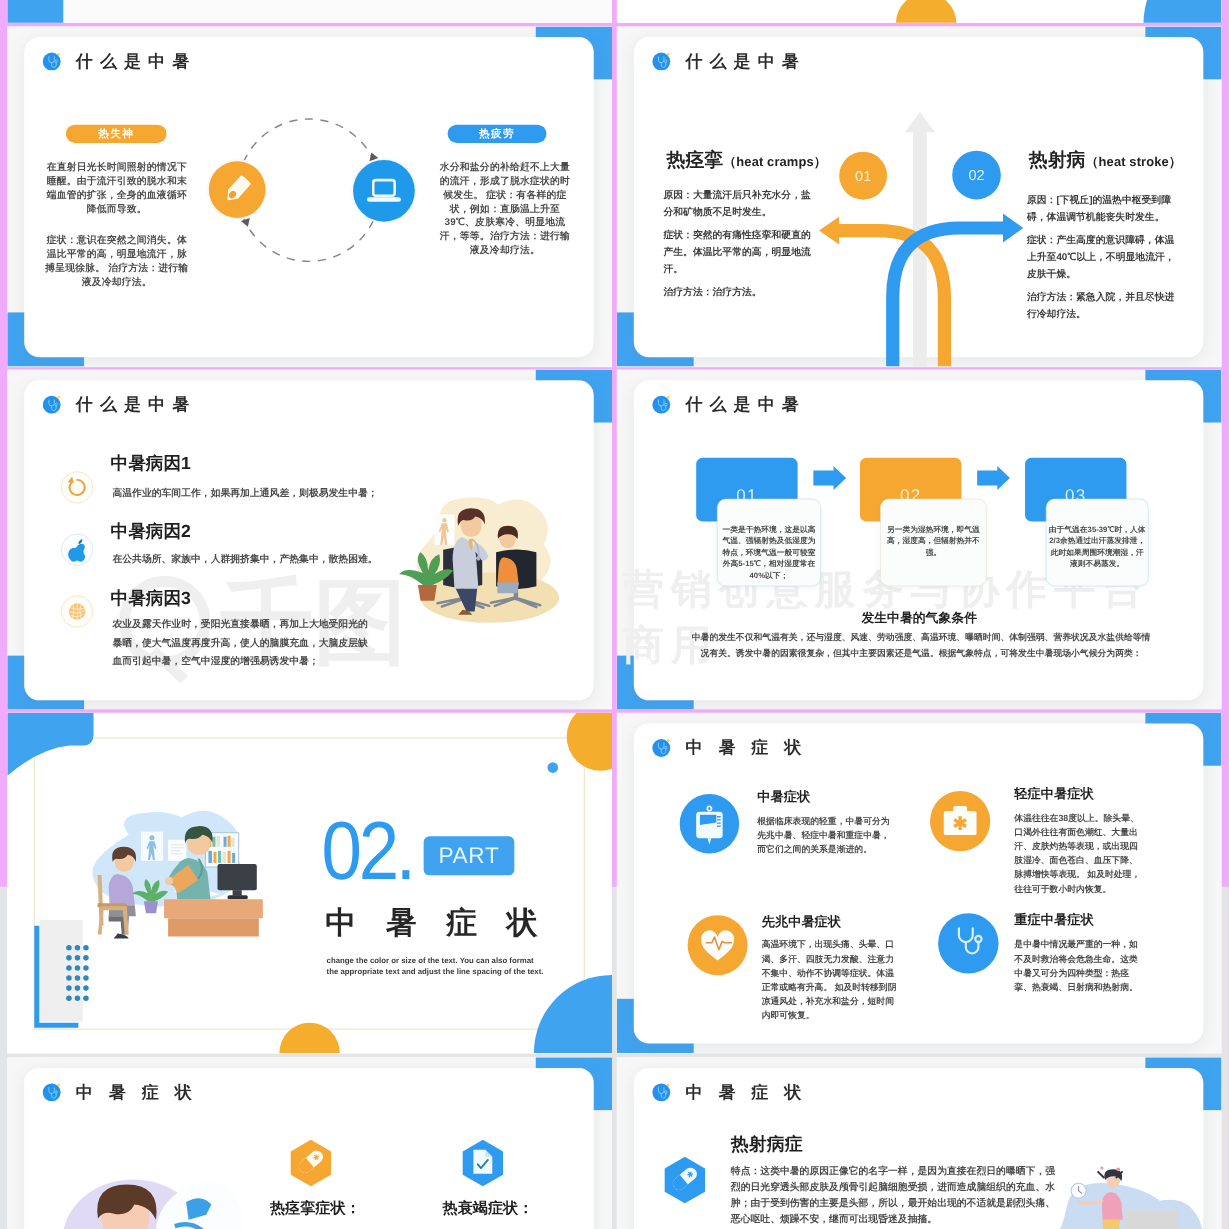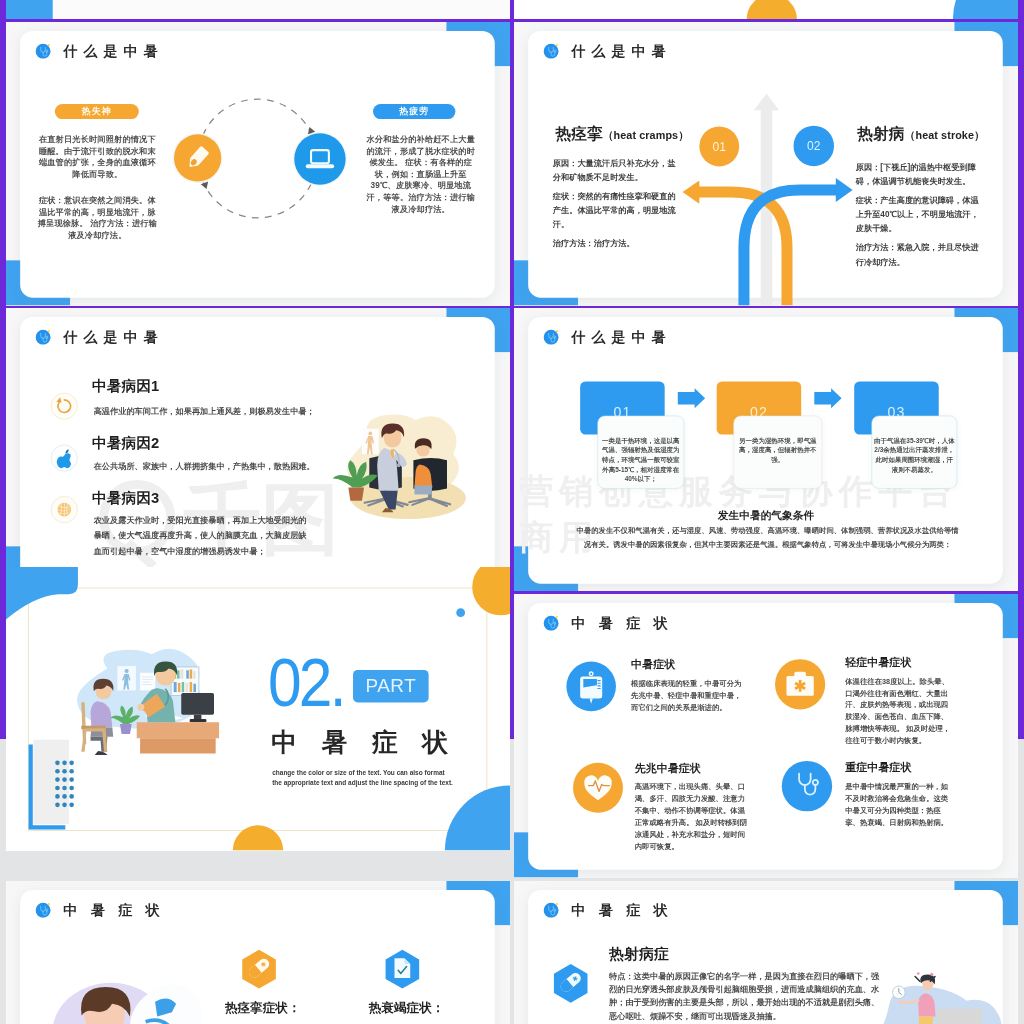--- a/index.html
+++ b/index.html
@@ -1,19 +1,19 @@
 <!DOCTYPE html>
 <html><head>
 <meta charset="utf-8">
 <title>PPT Preview</title>
 <style>
   html,body{margin:0;padding:0;}
   body{width:1024px;height:1024px;background:#e3e4e5;overflow:hidden;
        font-family:"Liberation Sans",sans-serif;}
-  .stage{position:absolute;left:0;top:0;width:1024px;height:739px;background:#6d28d9;}
+  .stage{position:absolute;left:0;top:0;width:1024px;height:739px;background:#f0abfc;}
 
   
   .slide{position:absolute;overflow:hidden;background:#f7f7f7;width:504px;height:283.5px;}
   .sheet{position:absolute;left:0;top:0;width:960px;height:540px;background:#f7f7f7;
          transform:scale(0.525);transform-origin:0 0;}
   .card{position:absolute;left:27px;top:17px;width:904px;height:508px;background:#fff;
         border-radius:24px;box-shadow:0 6px 24px rgba(110,125,140,.12);}
   .deco{position:absolute;left:0;top:0;width:960px;height:540px;pointer-events:none;}
   .layer{position:absolute;left:0;top:0;width:960px;height:540px;}
 
@@ -341,21 +341,21 @@
     <div class="s4card" style="left:681px;top:205px;width:161px;height:137px;border-color:#bfe0e8">
       <div class="s4txt">由于气温在35-39℃时，人体2/3余热通过出汗蒸发排泄，此时如果周围环境潮湿，汗液则不易蒸发。</div>
     </div>
 
     <div class="s4ftitle">发生中暑的气象条件</div>
     <div class="s4fbody">中暑的发生不仅和气温有关，还与湿度、风速、劳动强度、高温环境、曝晒时间、体制强弱、营养状况及水盐供给等情况有关。诱发中暑的因素很复杂，但其中主要因素还是气温。根据气象特点，可将发生中暑现场小气候分为两类：</div>
   </div>
  </div>
 </div>
 
-<div class="slide" style="left:6px;top:567px;background:#ffffff">
+<div class="slide" style="left:6px;top:594px;background:#ffffff">
  <div class="sheet" style="background:#ffffff">
   <svg class="deco" viewBox="0 0 960 540">
     <rect x="43" y="40" width="873" height="462" fill="none" stroke="#ece0bd" stroke-width="1.6"></rect>
     <path d="M0 0 H137 V34 Q137 52 119 52 H100 Q52 56 0 100 Z" fill="#3fa3f0"></path>
     <circle cx="942" cy="38" r="54" fill="#f5ad2e"></circle>
     <path d="M960 540 V416 A124 124 0 0 0 836 540 Z" fill="#3fa3f0"></path>
     <circle cx="866" cy="87" r="8.4" fill="#3fa3f0"></circle>
     <rect x="52" y="329" width="68" height="161" fill="#efefef"></rect>
     <path d="M43 338 h8 v154 h62 v8 h-70 z" fill="#2e9bf0"></path>
     <g fill="#2f87bd">

